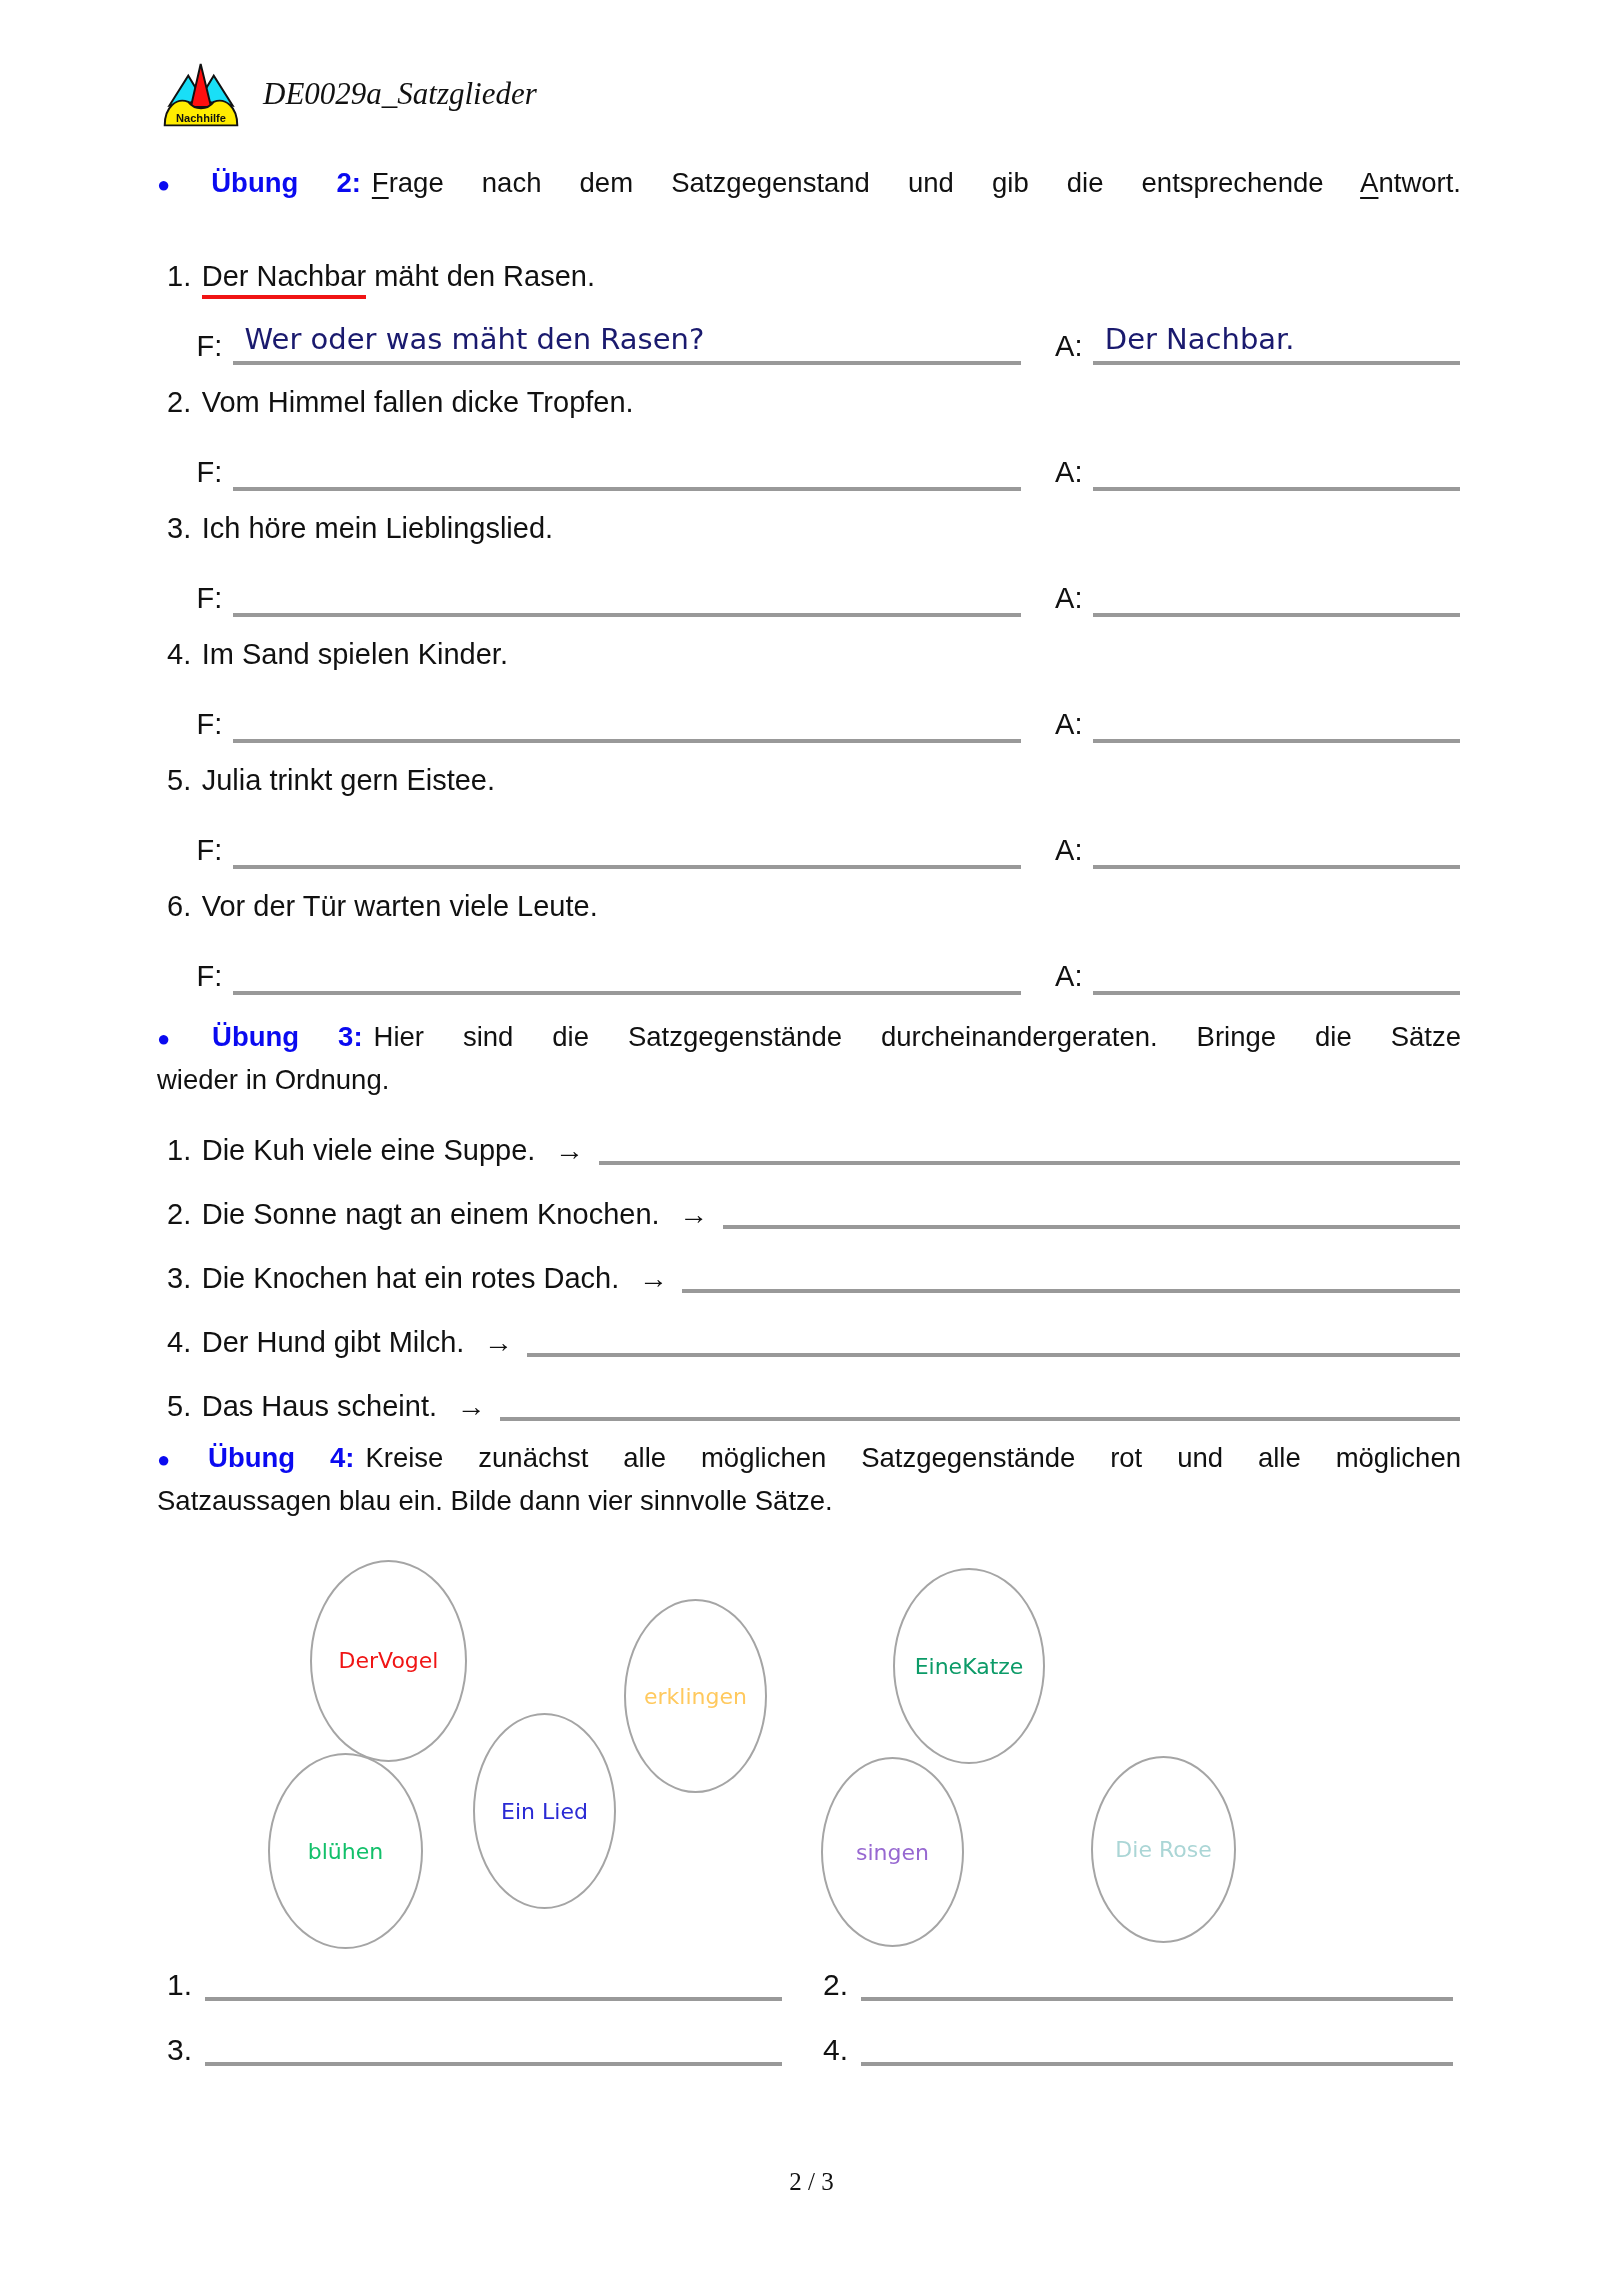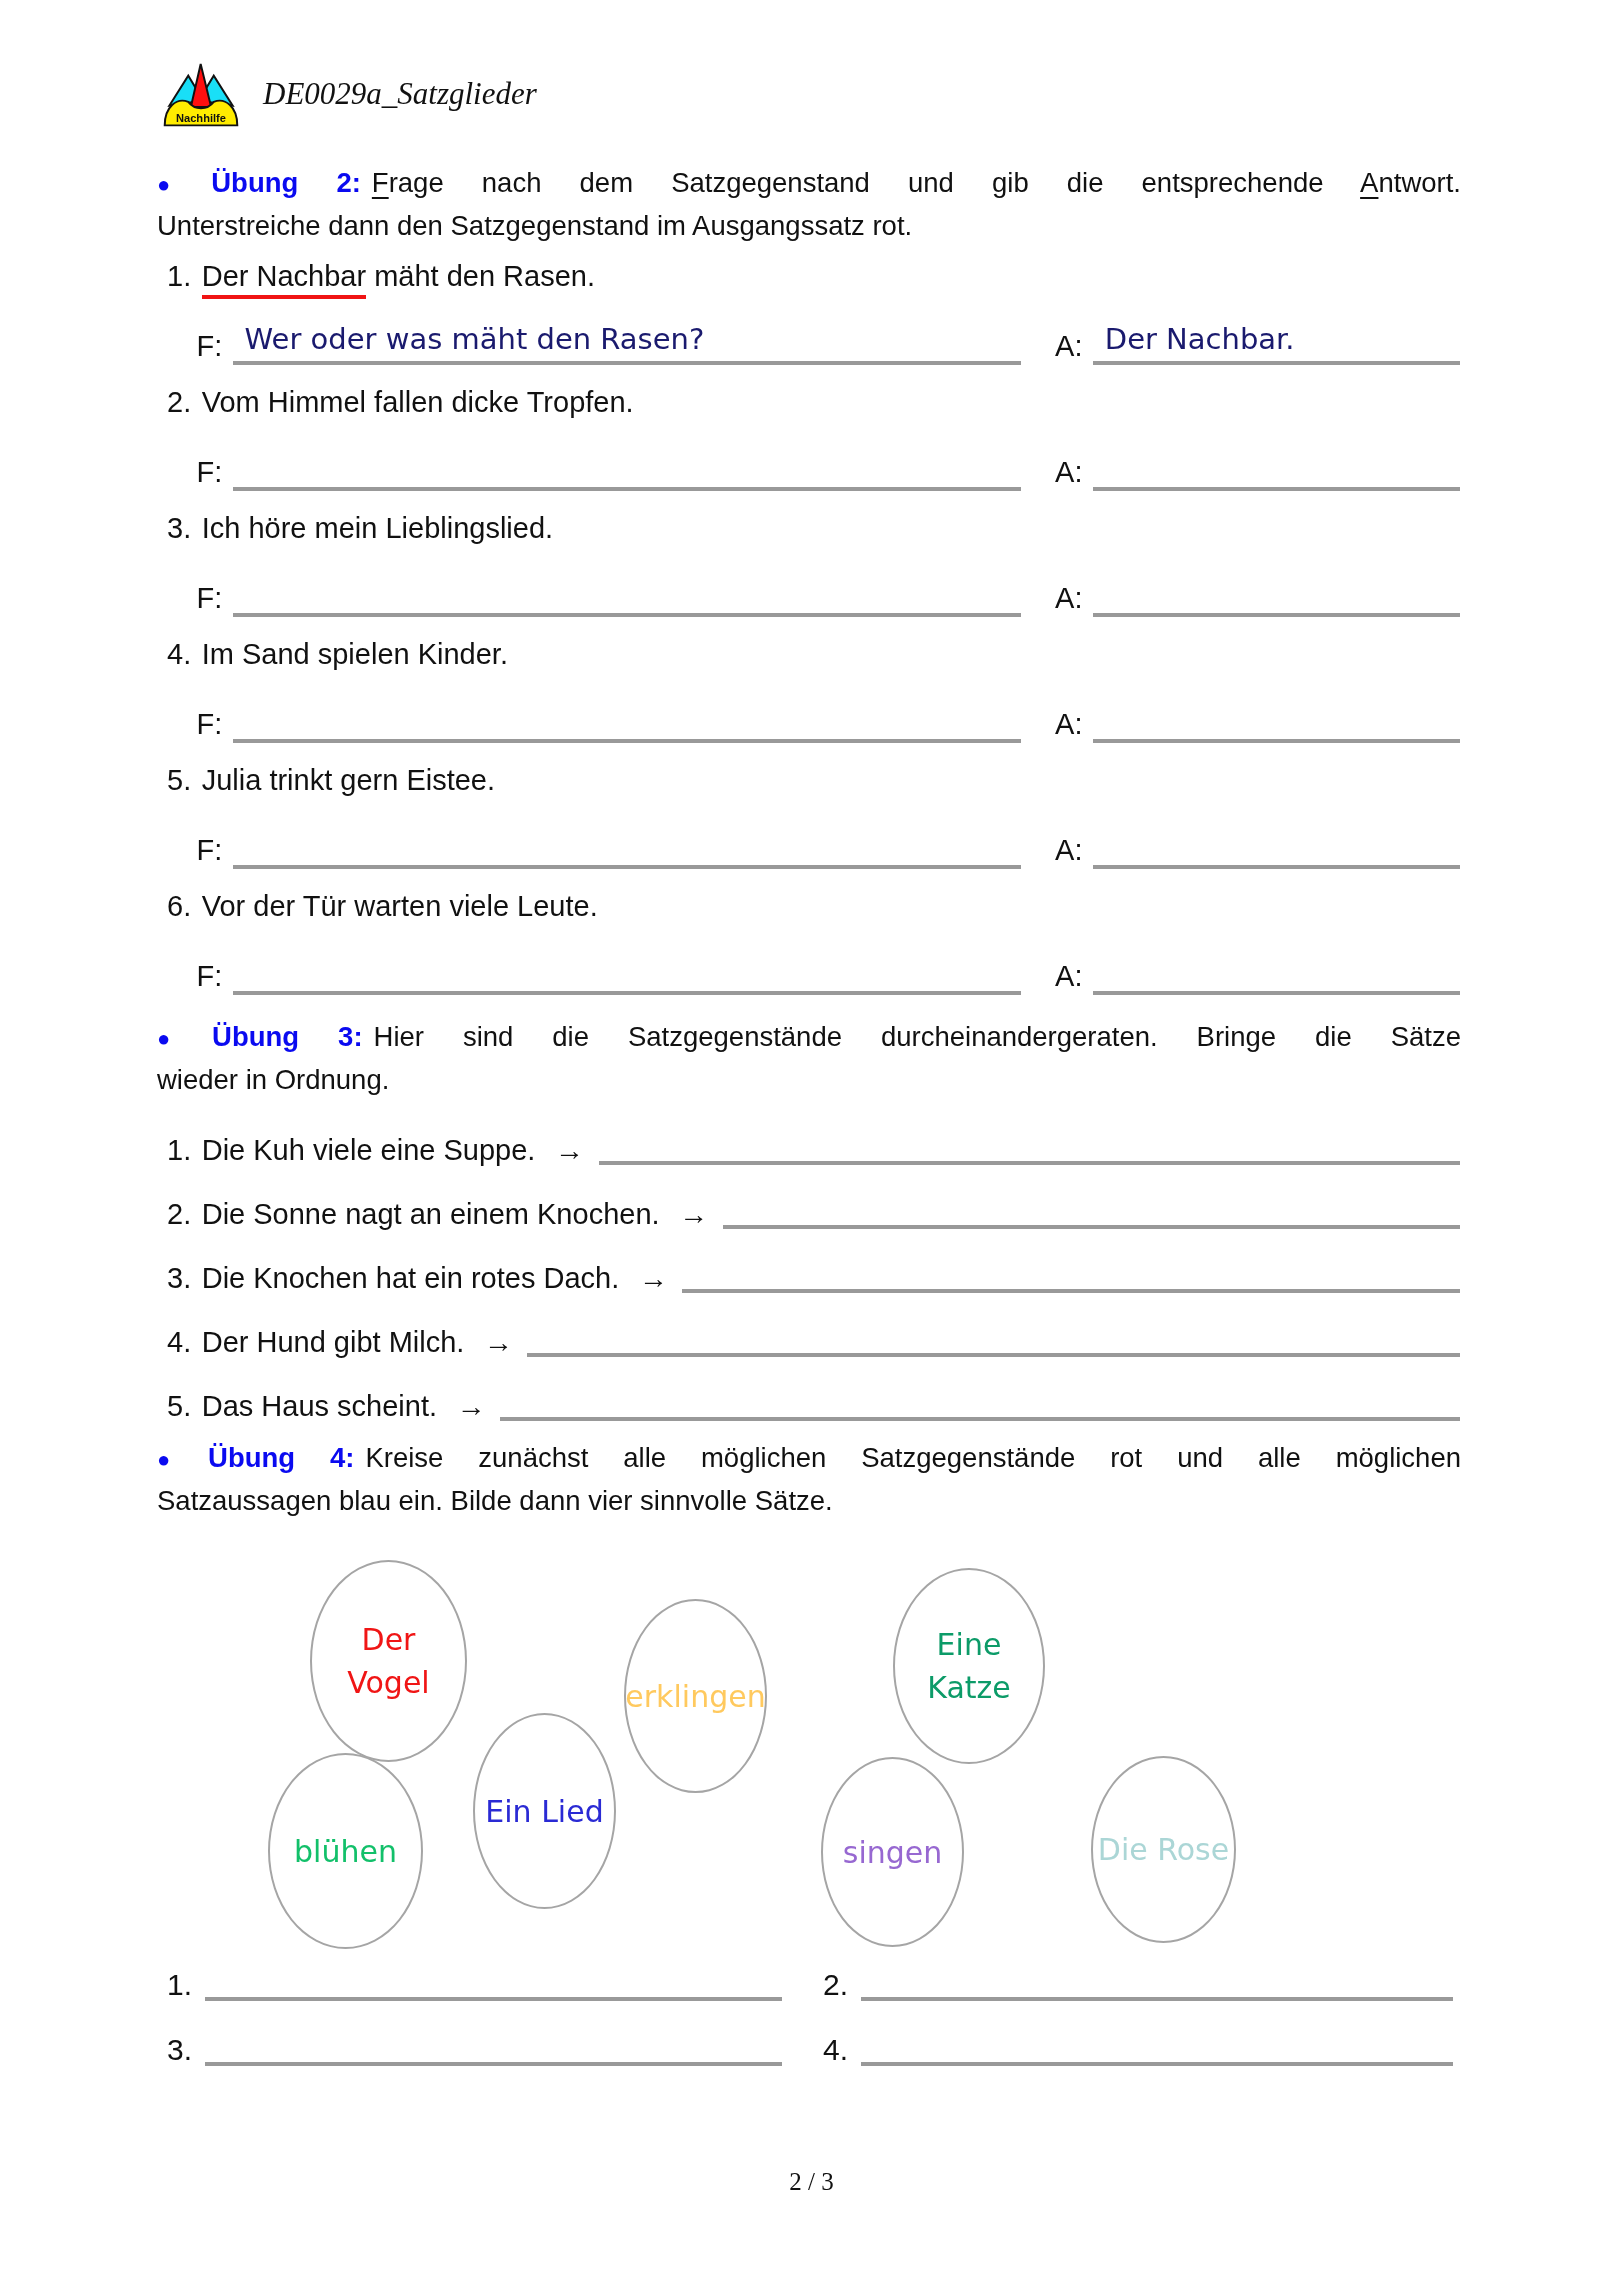--- a/index.html
+++ b/index.html
@@ -35,22 +35,22 @@
   .ex3-items { position:absolute; top:1105px; left:167px; width:1293px; }
   .ex3-item { display:flex; align-items:flex-end; height:64px; }
   .ex3-text { display:flex; gap:10.5px; font-size:29px; line-height:38px; flex:0 0 auto; }
   .arrow { margin-left:9.2px; }
   .ex3-line { flex:1 1 auto; border-bottom:4.6px solid #999999; margin-left:14.4px; margin-bottom:3.9px; }
 
   
   .bubbles { position:absolute; top:1551px; left:0; width:1623px; height:403px; }
   .bubble {
     position:absolute; border:2px solid #a5a5a5; border-radius:50%;
-    display:flex; flex-direction:column; align-items:center; justify-content:center;
-    text-align:center; font-family:"DejaVu Sans", sans-serif; font-size:30px; line-height:43px;
+    display:flex; align-items:center; justify-content:center;
+    text-align:center; font-family:"DejaVu Sans", sans-serif; font-size:22px; line-height:43px;
     background:#ffffff;
   }
   .b0 { left:310px;  top:8.5px;  width:153px; height:198px; }
   .b1 { left:624px;  top:48px;  width:139px; height:190px; }
   .b2 { left:893px; top:17px;   width:148px; height:192px; }
   .b3 { left:1163px; top:56px;  width:153px; height:179px; }
   .b4 { left:268px;  top:202px; width:151px; height:192px; }
   .b5 { left:473px;  top:162px; width:139px; height:192px; }
   .b6 { left:821px; top:206px; width:139px; height:186px; }
   .b7 { left:1091px; top:205px; width:141px; height:183px; }
@@ -76,21 +76,20 @@
       <polygon points="59,62 82,24 111,70" fill="#19dff7" stroke="#111" stroke-width="3"></polygon>
       <polygon points="47,72 62,6 78,72" fill="#ff0f0f" stroke="#111" stroke-width="3"></polygon>
       <path d="M7 100 C7 72 25 57 43 64 C53 77 72 77 82 64 C100 57 118 72 118 100 Z" fill="#ffec00" stroke="#111" stroke-width="3"></path>
       <text x="62.5" y="95" text-anchor="middle" font-size="17" font-weight="bold" fill="#111">Nachhilfe</text>
     </svg>
     <div class="doc-title">DE0029a_Satzglieder</div>
   </div>
 
   <div class="intro" style="top:162px;">
     <div class="jline"><span class="bullet">●</span><span class="exlabel">Übung 2:</span><span class="uletter">F</span><span>rage nach dem Satzgegenstand und gib die entsprechende </span><span class="uletter">A</span><span>ntwort.</span></div>
-    <div>Unterstreiche dann den Satzgegenstand im Ausgangssatz rot.</div>
   </div>
 
   <div class="ex2-items">
 
     <div class="ex2-item">
       <div class="sentence">
         <span>1.</span>
         <span><span class="red-u">Der Nachbar</span><span> mäht den Rasen.</span></span>
       </div>
       <div class="fa-row">

